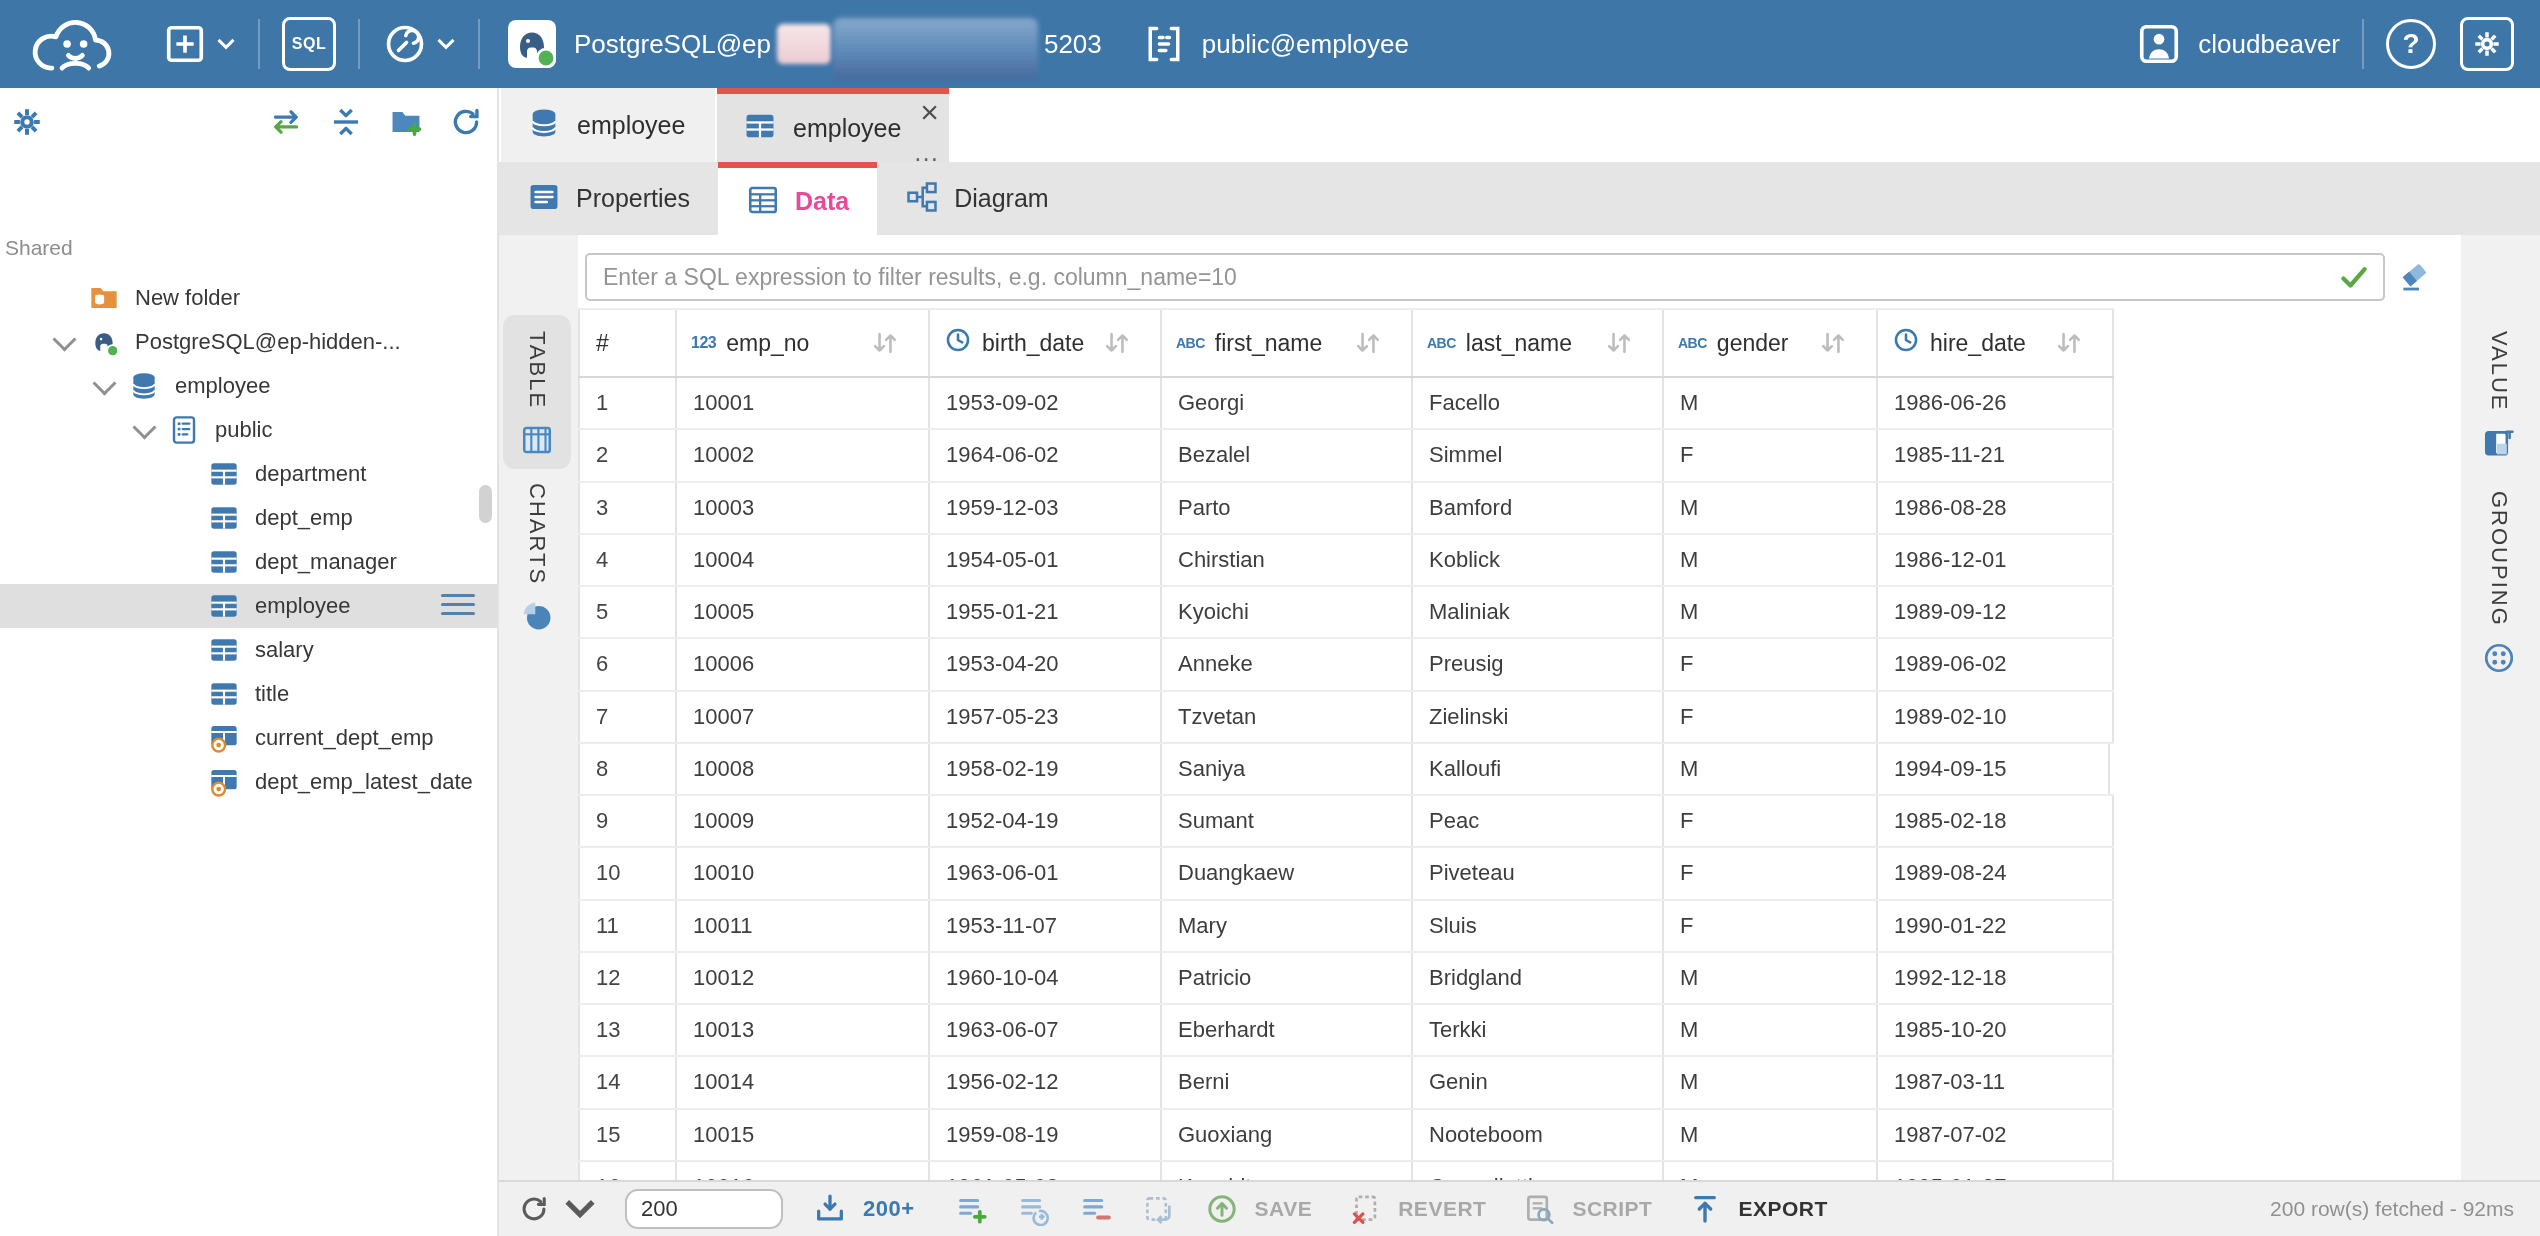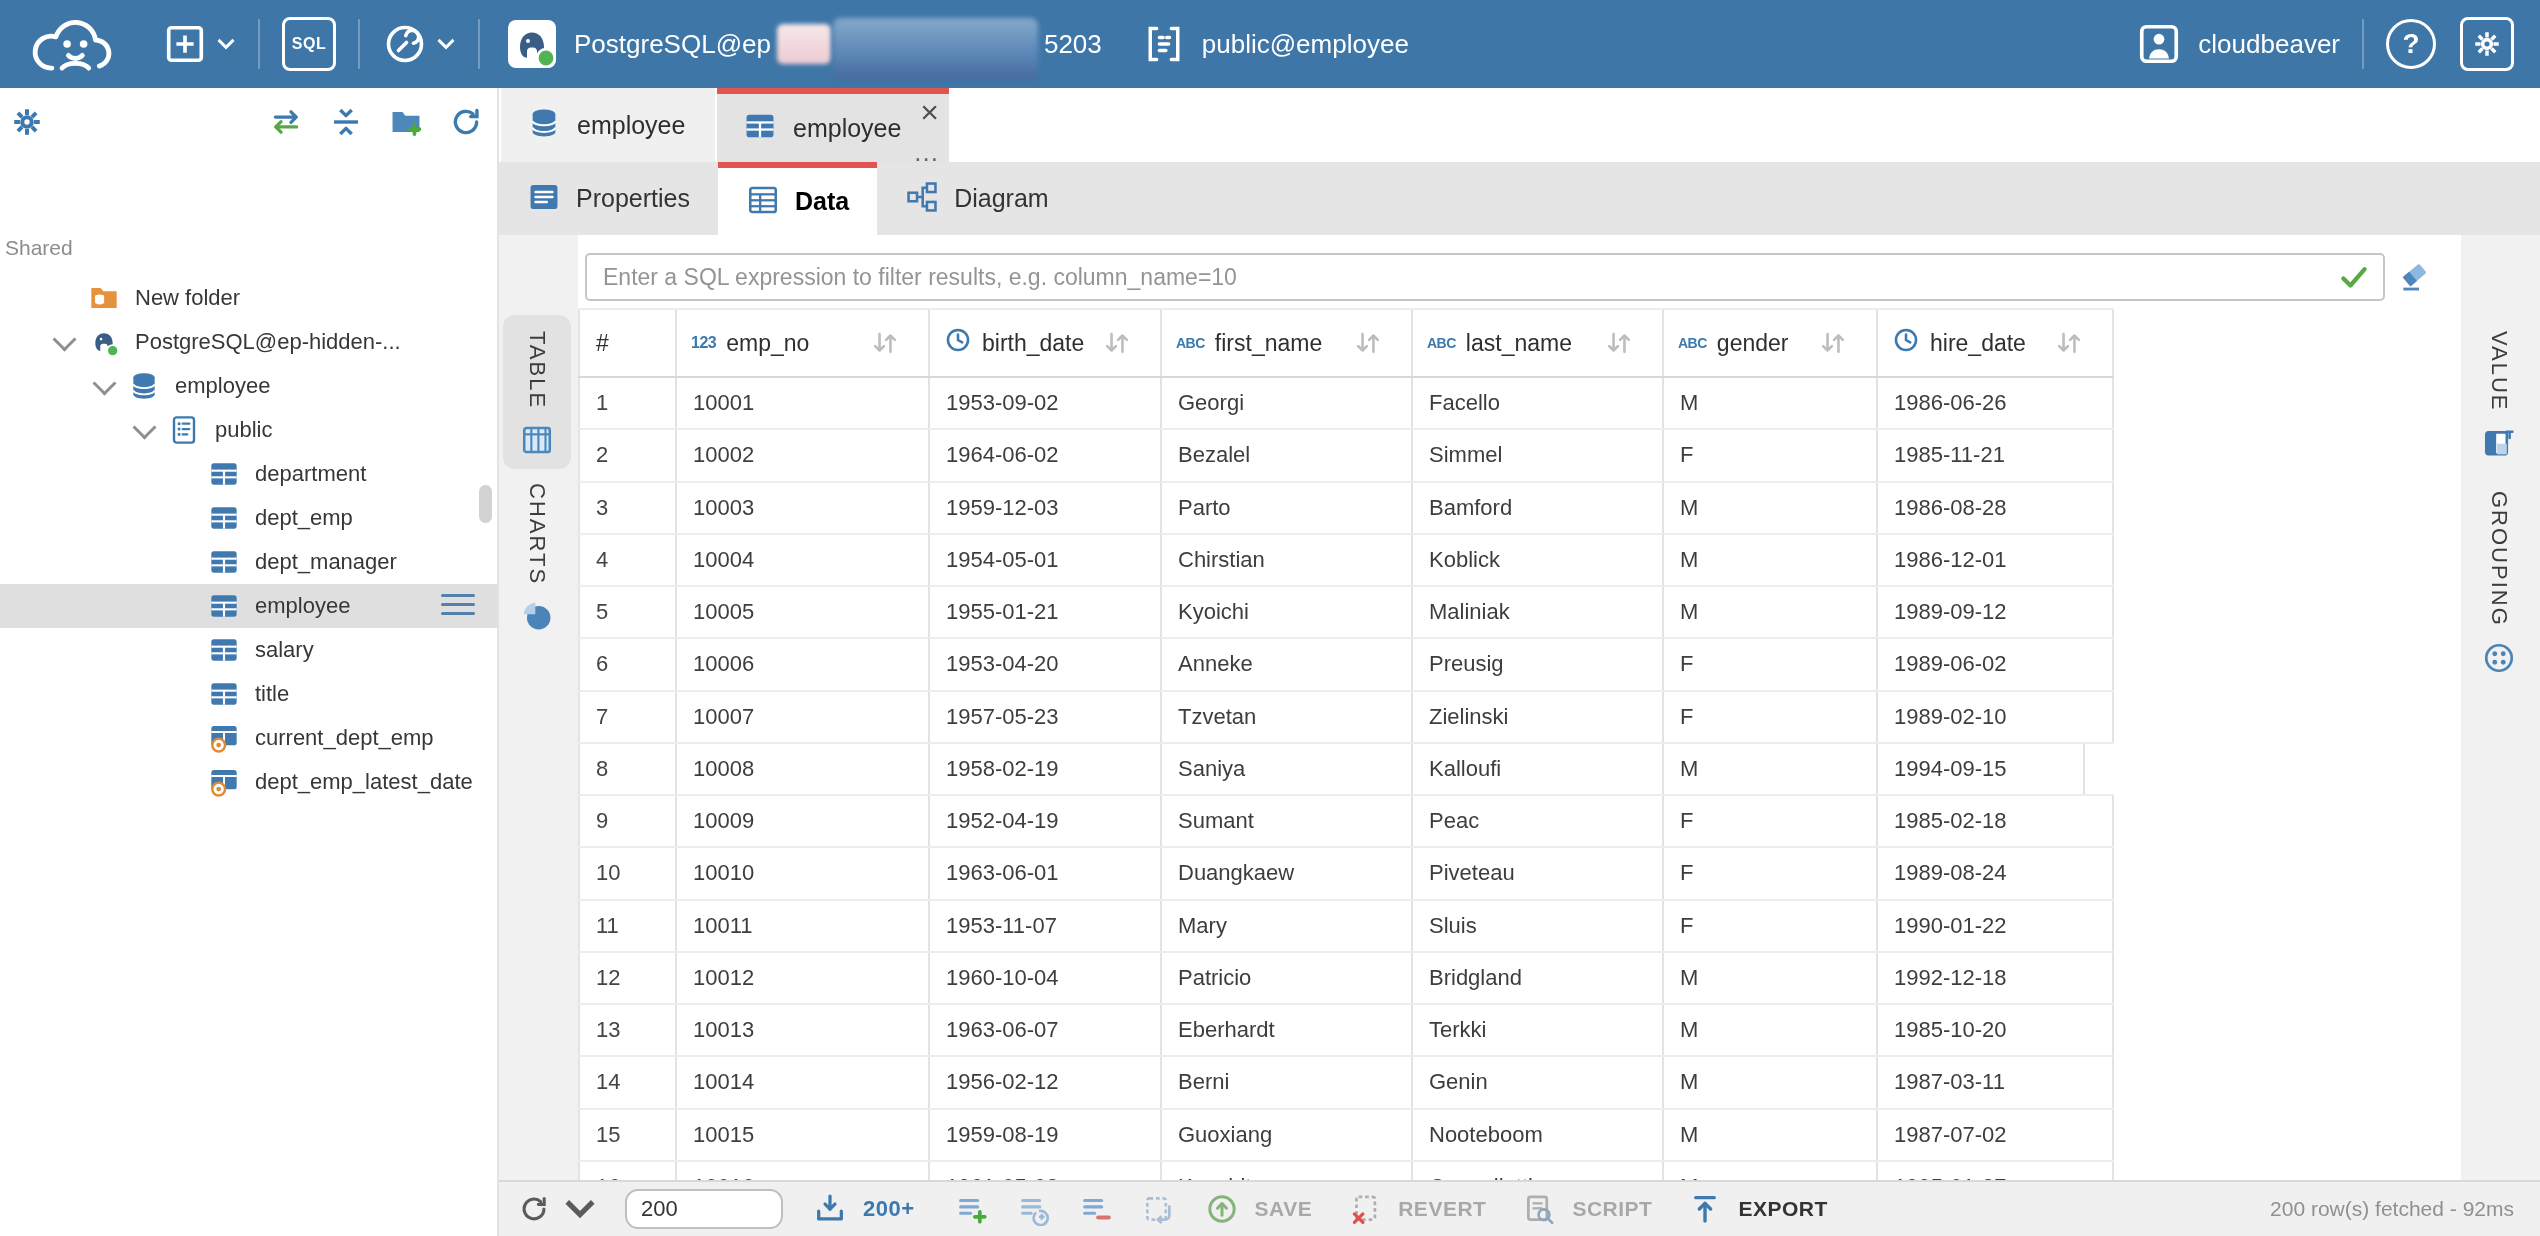--- a/index.html
+++ b/index.html
@@ -68,21 +68,21 @@
   .tab svg{width:34px;height:34px;flex:none;}
   .tab-label{font-size:25px;color:#2e2e2e;margin-left:16px;white-space:nowrap;}
   .tab-close{position:absolute;right:10px;top:2px;font-size:32px;line-height:32px;color:#4f4f4f;font-weight:400;cursor:pointer;}
   .tab-dots{position:absolute;right:10px;bottom:0px;font-size:26px;line-height:20px;color:#666;letter-spacing:1px;cursor:pointer;}
 
   .subtabbar{position:absolute;left:499px;top:162px;width:2041px;height:73px;background:#e5e5e5;display:flex;}
   .subtab{position:relative;display:flex;align-items:center;padding:0 28px;cursor:pointer;box-sizing:border-box;}
   .subtab svg{width:34px;height:34px;flex:none;}
   .subtab-label{font-size:25px;color:#333;margin-left:15px;}
   .subtab.active{background:#fff;border-top:6px solid #e2544e;}
-  .subtab.active .subtab-label{font-weight:700;color:#000000;}
+  .subtab.active .subtab-label{font-weight:700;color:#ec4899;}
 
   
   .content{position:absolute;left:499px;top:235px;width:2041px;height:945px;background:#fff;}
   .strip{position:absolute;top:0;height:945px;width:79px;background:#f1f1f2;}
   .strip-left{left:0;}
   .strip-right{right:0;}
   .ptab{position:absolute;left:4px;width:68px;display:flex;flex-direction:column;align-items:center;
     padding:16px 0 12px 0;cursor:pointer;border-radius:12px;box-sizing:border-box;}
   .ptab.active{background:#e2e2e2;}
   .ptab-label{writing-mode:vertical-rl;font-size:22px;letter-spacing:2px;color:#3c3c3c;}
@@ -765,21 +765,21 @@
           <div class="g-cell" style="width: 214px;">F</div>
           <div class="g-cell" style="width: 236px;">1989-02-10</div>
         </div>
         <div class="g-row">
           <div class="g-cell" style="width: 99px;">8</div>
           <div class="g-cell" style="width: 253px;">10008</div>
           <div class="g-cell" style="width: 232px;">1958-02-19</div>
           <div class="g-cell" style="width: 251px;">Saniya</div>
           <div class="g-cell" style="width: 251px;">Kalloufi</div>
           <div class="g-cell" style="width: 214px;">M</div>
-          <div class="g-cell" style="width: 207px;">1994-09-15</div>
+          <div class="g-cell" style="width: 232px;">1994-09-15</div>
         </div>
         <div class="g-row">
           <div class="g-cell" style="width: 99px;">9</div>
           <div class="g-cell" style="width: 253px;">10009</div>
           <div class="g-cell" style="width: 232px;">1952-04-19</div>
           <div class="g-cell" style="width: 251px;">Sumant</div>
           <div class="g-cell" style="width: 251px;">Peac</div>
           <div class="g-cell" style="width: 214px;">F</div>
           <div class="g-cell" style="width: 236px;">1985-02-18</div>
         </div>

